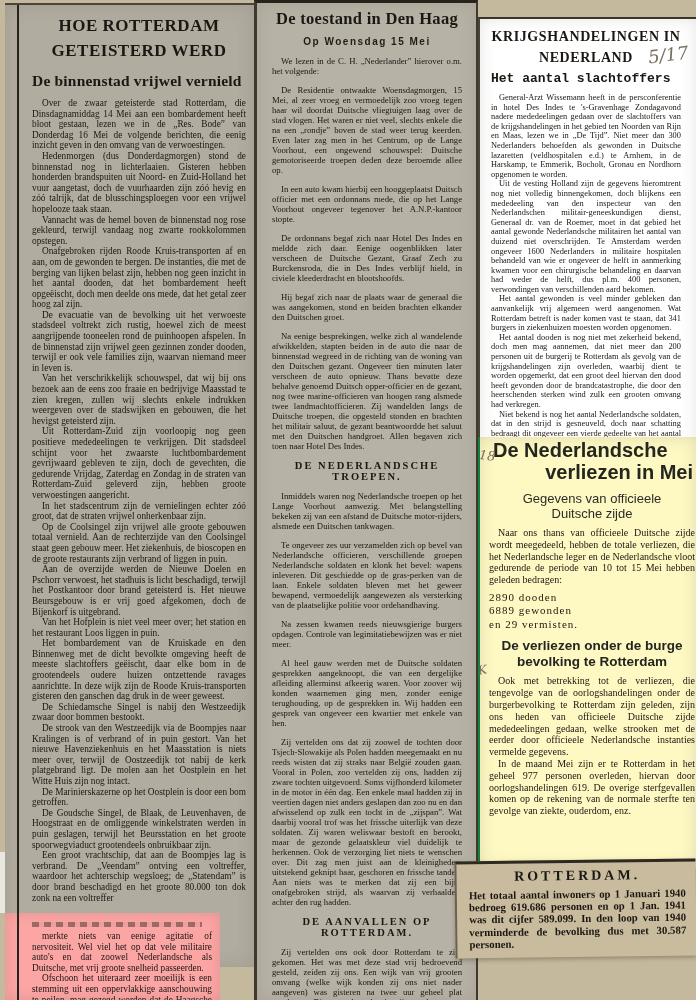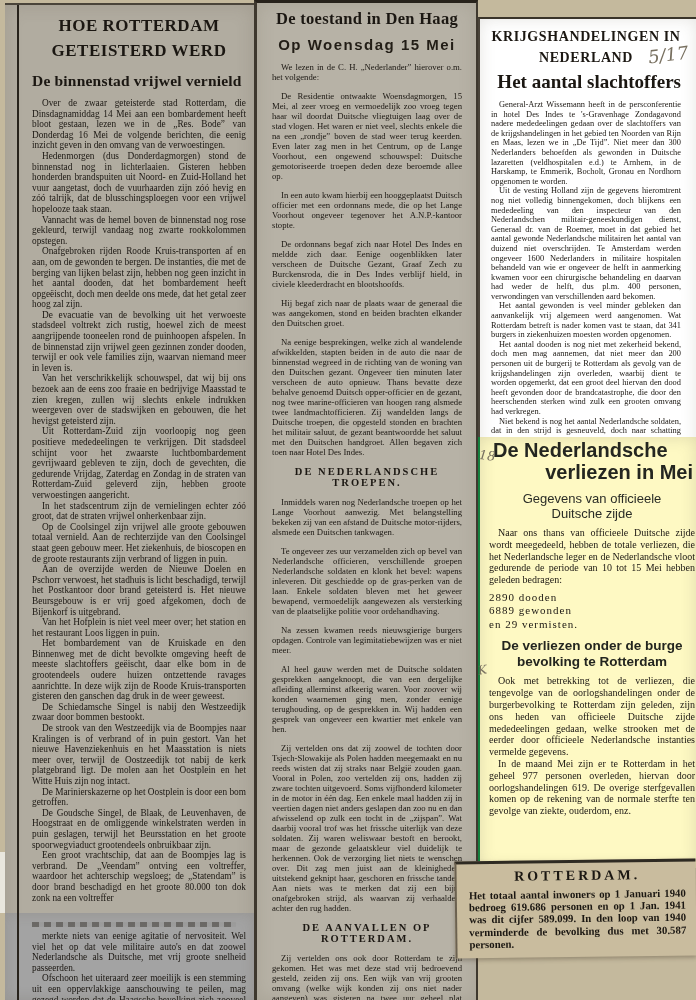--- a/index.html
+++ b/index.html
@@ -2,21 +2,21 @@
 <html><head>
 <meta charset="utf-8">
 <style>
   html,body{margin:0;padding:0;background:#8a8272;}
   #album{position:relative;width:696px;height:1000px;background:#c4b99d;overflow:hidden;
          font-family:"Liberation Serif",serif;color:#1b1712;}
   .clip{position:absolute;box-sizing:border-box;overflow:hidden;}
   .clip-left{left:5px;top:3px;width:249px;height:964px;background:#b1aca0;
              border-top:2px solid #4a443a;padding:4px 8px 12px 27px;
              box-shadow:inset 0 0 18px rgba(90,80,60,.18);}
-  .clip-left2{left:5px;top:913px;width:249px;height:87px;background:#a3a3a3;
+  .clip-left2{left:5px;top:913px;width:215px;height:87px;background:#fca5a5;
               padding:9px 8px 0 27px;box-shadow:inset 0 0 14px rgba(90,80,60,.18);}
   .clip-mid{left:254px;top:0;width:224px;height:1000px;background:#b7b2a6;
             border-top:3px solid #27221b;border-left:3px solid #3e382e;border-right:2px solid #3e382e;
             padding:3px 5px 0 6px;box-shadow:inset 0 0 18px rgba(90,80,60,.15);}
   .clip-ra{left:478px;top:17px;width:218px;height:437px;background:#ffffff;
            border-top:2px solid #3a342a;border-left:2px solid #4a443a;padding:5px 15px 0 11px;
            box-shadow:inset 0 0 16px rgba(90,80,60,.15);}
   .clip-rb{left:478px;top:437px;width:218px;height:431px;background:#fef9c3;
            border-left:2px solid #15803d;padding:2px 1px 0 9px;
            box-shadow:inset 0 0 16px rgba(80,80,70,.18);}
@@ -25,25 +25,25 @@
            padding:3px 10px 0 12px;box-shadow:0 2px 4px rgba(60,50,35,.35);}
   .page-gap{position:absolute;left:0;top:852px;width:254px;height:61px;background:#e9e7de;}
 
   .rule-v{position:absolute;left:12px;top:0;bottom:0;width:2px;background:#28231c;}
   .rule-v2{position:absolute;left:12px;top:0;bottom:0;width:2px;background:#28231c;}
 
   .hl-left{font-size:17px;font-weight:bold;text-align:center;line-height:25px;
            letter-spacing:.5px;margin:4px 0 9px;}
   .sub-left{font-size:15.5px;font-weight:bold;letter-spacing:.2px;margin:0 0 8px;}
   .hl-mid{font-size:16.5px;font-weight:bold;text-align:center;margin:3px 0 7px;letter-spacing:.3px;}
-  .sub-mid{font-family:"Liberation Sans",sans-serif;font-size:15px;text-align:center;
+  .sub-mid{font-family:"Liberation Sans",sans-serif;font-size:10px;text-align:center;
            letter-spacing:1.5px;margin:7px 0 9px;color:#221d16;}
   .hl-ra{font-size:14px;font-weight:bold;text-align:center;line-height:21px;
          letter-spacing:.6px;margin:2px 0 3px;}
-  .sub-ra{font-size:19px;font-weight:bold;text-align:right;margin:3px 0 7px;}
+  .sub-ra{font-size:13px;font-weight:bold;text-align:left;margin:3px 0 7px;font-family:Liberation Mono, monospace;}
   .hl-rb1{font-family:"Liberation Sans",sans-serif;font-size:20px;font-weight:bold;
           text-align:left;padding-left:4px;line-height:22px;color:#242620;}
   .hl-rb2{font-family:"Liberation Sans",sans-serif;font-size:20px;font-weight:bold;
           text-align:right;padding-right:2px;line-height:23px;color:#242620;}
   .sub-rb{font-family:"Liberation Sans",sans-serif;font-size:13px;text-align:center;
           line-height:15px;margin:7px 0 6px;color:#2a2c26;}
   .subhead-rb{font-family:"Liberation Sans",sans-serif;font-size:13.5px;font-weight:bold;
           text-align:center;line-height:16px;margin:7px 0 5px;color:#23251f;}
   .hl-rc{font-size:14px;font-weight:bold;text-align:center;letter-spacing:3px;margin:2px 0 4px;}
 

